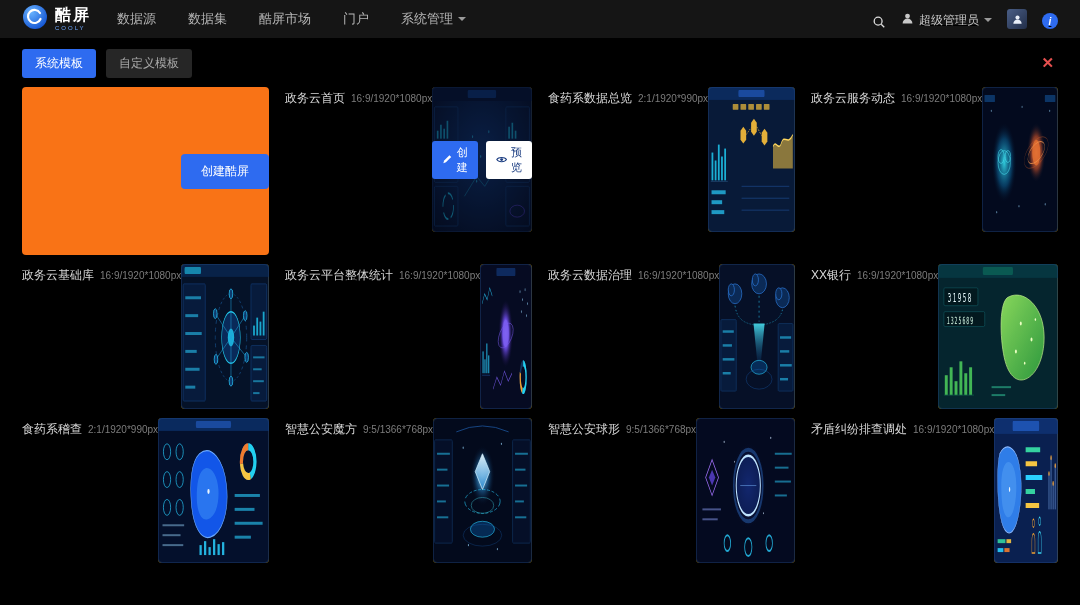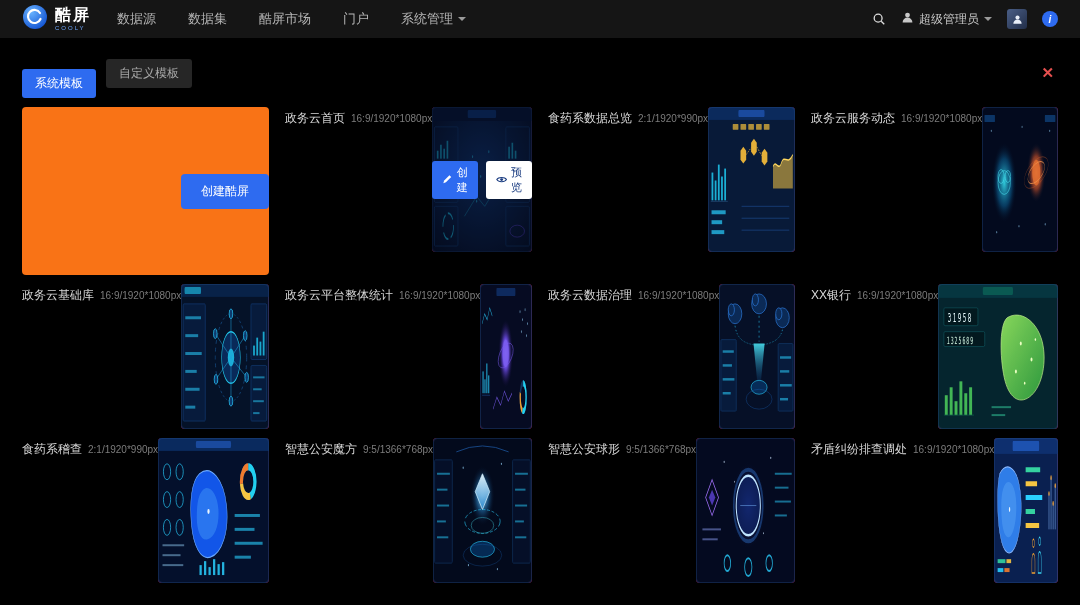--- a/index.html
+++ b/index.html
@@ -11,45 +11,45 @@
   .logo { display: flex; align-items: center; gap: 7px; margin-right: 10px; cursor: pointer; }
   .logo-texts { display: flex; flex-direction: column; line-height: 1; }
   .logo-main { color: #fff; font-size: 16px; font-weight: bold; letter-spacing: 2px; }
   .logo-sub { color: #6fa8ff; font-size: 6px; letter-spacing: 2px; margin-top: 2px; }
   .nav { display: flex; height: 38px; }
   .nav-item { padding: 17px 16px; height: 38px; display: flex; align-items: center; gap: 5px;
               font-size: 13px; color: #b5b5b5; cursor: pointer; }
   .nav-item.active { color: #fff; box-shadow: inset 0 -2px 0 #2e6bf0; }
   .caret-down { width: 0; height: 0; border-left: 4px solid transparent; border-right: 4px solid transparent;
                 border-top: 4px solid #9a9a9a; display: inline-block; }
-  .nav-right { margin-left: auto; display: flex; align-items: center; gap: 15px; }
+  .nav-right { margin-left: auto; display: flex; align-items: flex-end; gap: 15px; text-decoration: underline; }
   .icon-btn { display: flex; align-items: center; cursor: pointer; }
   .user-menu { display: flex; align-items: center; gap: 5px; cursor: pointer; }
   .user-name { color: #c8c8c8; font-size: 12px; }
   .avatar { width: 20px; height: 20px; border-radius: 3px; background: linear-gradient(135deg, #4a5e86, #222e48);
             display: flex; align-items: center; justify-content: center; cursor: pointer; }
   .info-dot { width: 16px; height: 16px; border-radius: 50%; background: #2e6bf0; color: #fff;
               font-size: 10px; font-weight: bold; display: flex; align-items: center; justify-content: center;
               cursor: pointer; font-style: italic; }
 
   
   .tabs-row { display: flex; align-items: center; gap: 10px; padding: 11px 22px 9px; position: relative; }
   .tab { font-size: 12px; padding: 6px 13px; border-radius: 3px; cursor: pointer; }
-  .tab.active { background: #2e6bf0; color: #fff; margin-top: 20px; }
+  .tab.active { background: #2e6bf0; color: #fff; }
   .tab.inactive { background: #262626; color: #a8a8a8; }
   .close-btn { position: absolute; right: 26px; top: 50%; transform: translateY(-50%);
                color: #e5504f; font-size: 15px; font-weight: bold; cursor: pointer; }
 
   
   .grid { display: grid; grid-template-columns: repeat(4, 1fr); column-gap: 16px; row-gap: 9px; padding: 0 22px; }
   .card { display: flex; }
   .card-header { height: 23px; display: flex; align-items: center; justify-content: space-between; }
   .card-title { font-size: 12px; color: #d8d8d8; white-space: nowrap; overflow: hidden; }
   .card-res { font-size: 10px; color: #7c7c7c; white-space: nowrap; margin-left: 6px; }
-  .thumb { height: 145px; border-radius: 4px; overflow: hidden; position: relative; background: #ec4899;
+  .thumb { height: 145px; border-radius: 4px; overflow: hidden; position: relative; background: #eab308;
            cursor: pointer; outline: 1px solid rgba(40,80,140,0.35); outline-offset: -1px; }
   .thumb svg { display: block; width: 100%; height: 100%; }
 
   .create-card { height: 168px; background: #f97316; border-radius: 4px;
                  display: flex; align-items: center; justify-content: flex-end; }
   .create-btn { background: #2e6bf0; color: #fff; font-size: 12px; padding: 9px 20px; border-radius: 4px;
                 border: none; cursor: pointer; font-family: inherit; }
 
   .thumb-overlay { position: absolute; inset: 0; background: rgba(4,10,26,0.55);
                    display: flex; align-items: center; justify-content: center; gap: 8px; }

